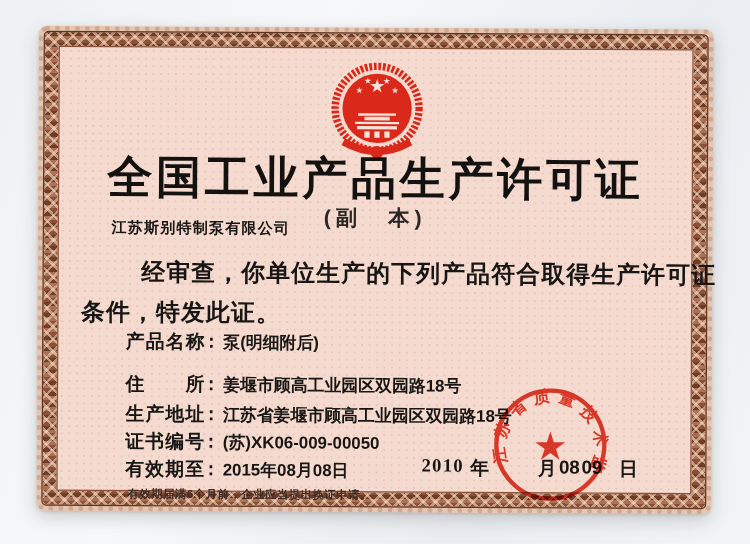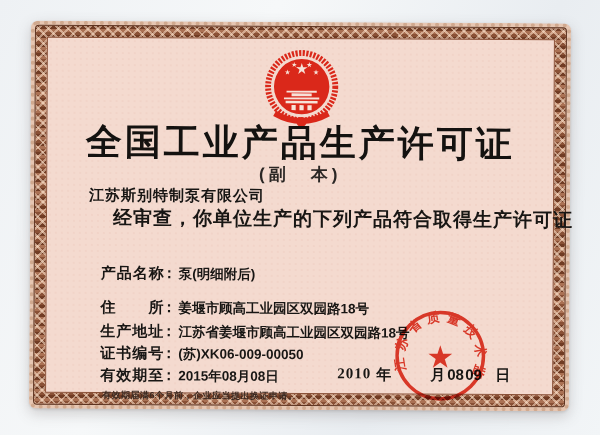--- a/index.html
+++ b/index.html
@@ -41,21 +41,21 @@
   .emblem{position:absolute;left:212px;top:10px;width:84px;height:82px;}
   .title{
     position:absolute;left:0;top:80px;width:100%;text-align:center;
     font-size:36px;font-weight:800;letter-spacing:3px;color:#141210;
     font-family:"Liberation Sans","DejaVu Sans",sans-serif;white-space:nowrap;
   }
   .subtitle{
     position:absolute;left:0;top:124px;width:100%;text-align:center;
     font-size:17px;font-weight:600;letter-spacing:4px;color:#2a2624;
   }
-  .company{position:absolute;left:42px;top:148px;font-size:15px;font-weight:700;letter-spacing:1px;}
+  .company{position:absolute;left:42px;top:136px;font-size:12px;font-weight:700;letter-spacing:1px;}
   .stmt1{position:absolute;left:66px;top:167px;font-size:19px;font-weight:700;letter-spacing:1px;white-space:nowrap;}
   .stmt2{position:absolute;left:18px;top:199px;font-size:19px;font-weight:700;letter-spacing:1px;}
   .frow{position:absolute;left:54px;white-space:nowrap;}
   .frow .lab{font-size:15px;font-weight:800;letter-spacing:1px;font-family:Liberation Mono, monospace;}
   .frow .val{font-size:13.5px;font-weight:700;margin-left:4px;}
   .r0{top:226px;}.r1{top:260px;}.r2{top:284px;}.r3{top:306px;}.r4{top:328px;}
   .footnote{position:absolute;left:56px;top:351px;font-size:9px;font-weight:700;color:#3c2a22;letter-spacing:.5px;}
   .dateline{position:absolute;left:0;top:324px;width:100%;height:22px;font-weight:800;font-size:15px;}
   .dateline span{position:absolute;top:2px;}
   .d-year{left:291px;letter-spacing:1px;font-family:Liberation Serif, serif;}
@@ -97,20 +97,21 @@
             <path d="M18 76 Q50 94 82 76" stroke="#da281a" stroke-width="7" fill="none"></path>
             <circle cx="50" cy="86" r="6" fill="#da281a"></circle>
           </svg>
         </div>
 
         <div class="title">全国工业产品生产许可证</div>
         <div class="subtitle">(副　本)</div>
 
         <div class="company">江苏斯别特制泵有限公司</div>
         <div class="stmt1">经审查，你单位生产的下列产品符合取得生产许可证</div>
+        <div class="stmt2">条件，特发此证。</div>
 
         <div class="frow r0">
           <span class="lab">产品名称:</span><span class="val">泵(明细附后)</span>
         </div>
         <div class="frow r1">
           <span class="lab">住　　所:</span><span class="val">姜堰市顾高工业园区双园路18号</span>
         </div>
         <div class="frow r2">
           <span class="lab">生产地址:</span><span class="val">江苏省姜堰市顾高工业园区双园路18号</span>
         </div>

